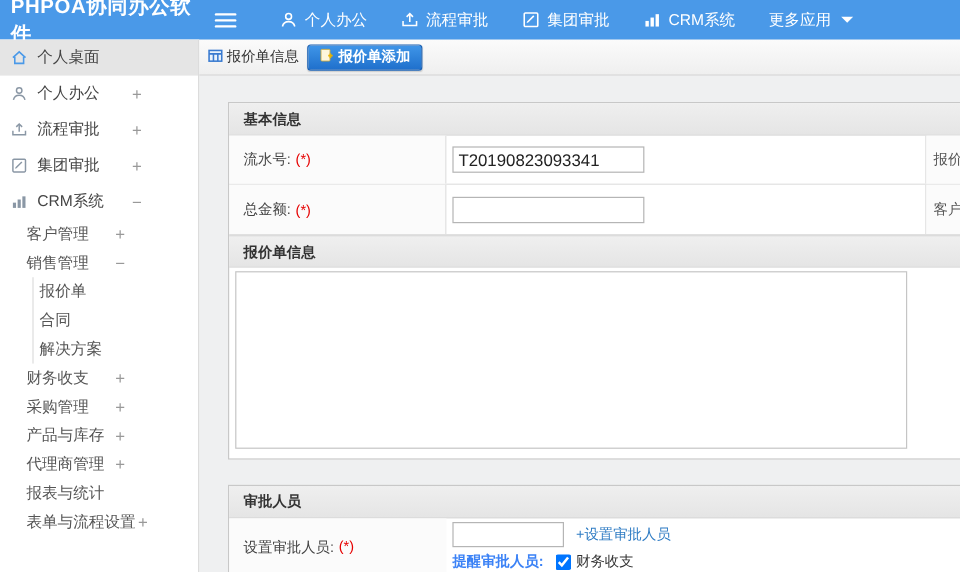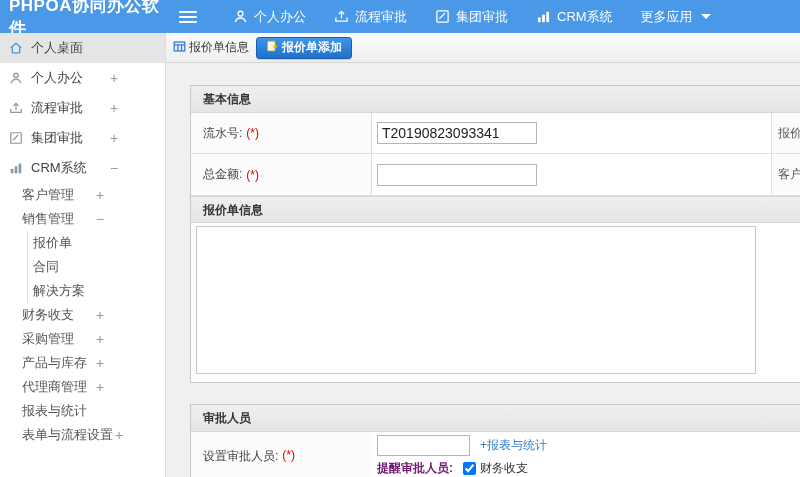--- a/index.html
+++ b/index.html
@@ -63,21 +63,21 @@
   .cell-note { background:#e9f4fc; }
   .tarea-cell { flex:1; padding:3px 0 3px 5px; }
   textarea { width:560px; height:148px; border:1px solid #c5c5c5; resize:none; background:#fff; }
   .gap { height:21px; }
 
   
   .ap-fcell { flex:1; padding:3px 0 0 5px; font-size:12px; }
   .ap-line1 { display:flex; align-items:center; }
   .ap-link { color:#2f7cc4; margin-left:10px; cursor:pointer; text-decoration:none; font-size:12px; }
   .ap-line2 { margin-top:4px; display:flex; align-items:center; }
-  .ap-line2 b { color:#701a75; }
+  .ap-line2 b { color:#3b82f6; }
   .ap-line2 input { margin:0 4px 0 10px; }
   .ap-lcell { align-items:flex-start !important; padding-top:16px; }
 </style>
 </head>
 <body>
 
 <div class="topbar">
   <div class="logo">PHPOA协同办公软件</div>
   <div class="hamburger">
       <i></i>
@@ -294,21 +294,21 @@
       <div class="panel">
         <div class="sec-header">审批人员</div>
         <div class="frow" style="height:95px">
           <div class="lcell ap-lcell" style="border-right:none">
             <span>设置审批人员:</span>
             <span class="req">(*)</span>
           </div>
           <div class="ap-fcell">
             <div class="ap-line1">
               <input type="text" style="width: 93px; height: 21px;">
-              <a class="ap-link">+报表与统计</a>
+              <a class="ap-link">+设置审批人员</a>
             </div>
             <div class="ap-line2">
               <b>提醒审批人员:</b>
               <input type="checkbox" checked="checked" style="">
               <span>财务收支</span>
             </div>
 
           </div>
         </div>
       </div>

